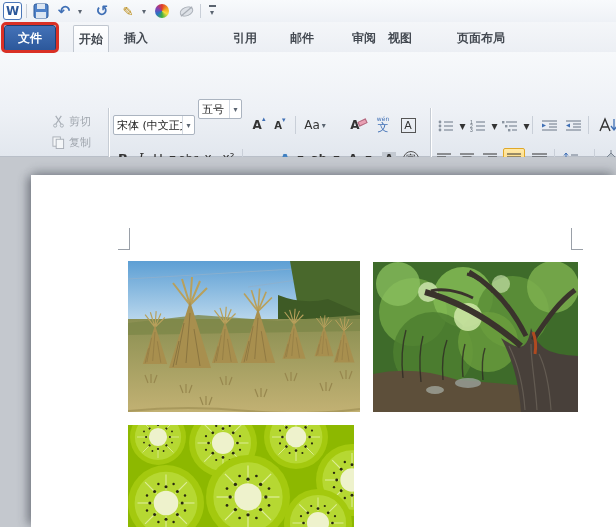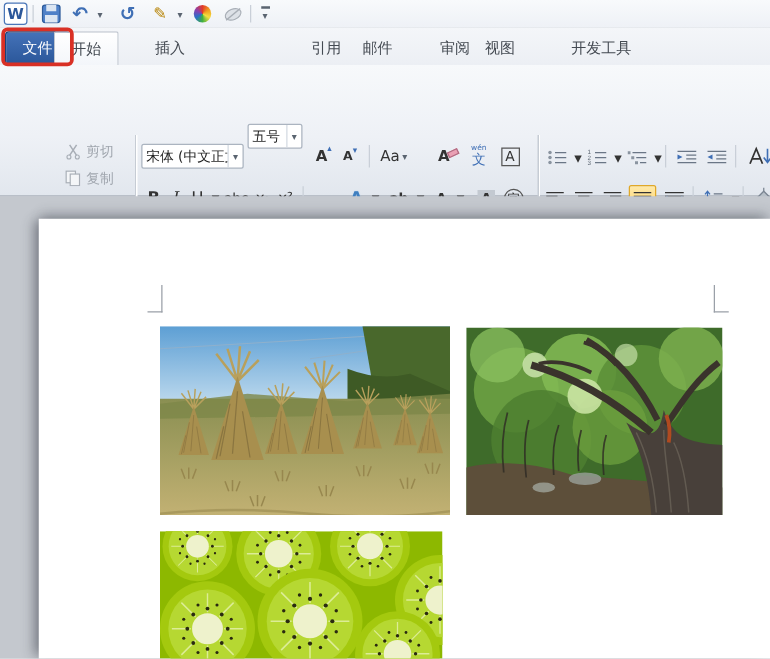--- a/index.html
+++ b/index.html
@@ -17,21 +17,21 @@
   .ico-blue { color:#3f6fb5; font-size:15px; font-weight:bold; }
   .drop { color:#5a6470; font-size:8px; margin-left:2px; }
   .sphere { width:14px; height:14px; border-radius:50%;
             background:radial-gradient(circle at 35% 35%, #ffd24a, #e06020 45%, #3a78c0 75%, #2a9a3a);
             background:conic-gradient(#e03a2a,#f0a020,#f4e040,#40b040,#2a70c8,#8a40b0,#e03a2a); }
   .overbar { display:block; width:7px; height:2px; background:#5a6470; margin-bottom:1px; }
 
   .tabrow { position:absolute; left:0; top:22px; width:616px; height:30px;
             background:linear-gradient(#f4f6f9,#eceff4); }
   .tab { position:absolute; top:3px; height:27px; display:flex; align-items:center; justify-content:center;
-         font-size:12px; color:#444a52; cursor:default; }
+         font-size:12px; color:#444a52; cursor:default;font-weight:bold; }
   .tab-file { background:linear-gradient(#4472b8,#2b579a); color:#fff; border-radius:3px 3px 0 0;
               border:1px solid #1e3f73; }
   .tab-active { background:linear-gradient(#ffffff,#f3f6fa); border:1px solid #c0c6cf; border-bottom:none;
                 border-radius:2px 2px 0 0; }
   .annotate { position:absolute; left:1px; top:22px; width:58px; height:31px;
               border:3px solid #d93025; border-radius:5px; z-index:9; pointer-events:none; }
 
   
   .ribbon { position:absolute; left:0; top:52px; width:616px; height:105px;
             background:linear-gradient(#f7f9fb 0%, #eef1f6 55%, #e2e7ee 100%);
@@ -117,27 +117,27 @@
     </div>
     <div class="qsep" style="left:200px"></div>
     <div class="qat-item" style="left:205px;width:14px;flex-direction:column">
       <span class="overbar"></span>
       <span class="drop" style="margin:0">▾</span>
     </div>
   </div>
 
   <div class="tabrow">
     <div class="tab tab-file" style="left:4px;width:52px">文件</div>
-    <div class="tab tab-active" style="left:43px;width:52px">开始</div>
+    <div class="tab tab-active" style="left:73px;width:36px">开始</div>
     <div class="tab" style="left:113px;width:46px">插入</div>
-    <div class="tab" style="left:237px;width:48px">引用</div>
+    <div class="tab" style="left:221px;width:48px">引用</div>
     <div class="tab" style="left:278px;width:48px">邮件</div>
     <div class="tab" style="left:340px;width:48px">审阅</div>
     <div class="tab" style="left:376px;width:48px">视图</div>
-    <div class="tab" style="left:446px;width:70px">开发工具</div>
+    <div class="tab" style="left:446px;width:70px">页面布局</div>
   </div>
   <div class="annotate"></div>
 
   <div class="ribbon">
 
     <div class="smallbtn disabled" style="left:52px;top:62px">
       <svg width="13" height="13" viewBox="0 0 14 14">
         <path d="M4,1 L10,10 M10,1 L4,10" stroke="#a8aeb6" stroke-width="1.3" fill="none"></path>
         <circle cx="3.4" cy="11.4" r="1.7" fill="none" stroke="#a8aeb6"></circle>
         <circle cx="10.6" cy="11.4" r="1.7" fill="none" stroke="#a8aeb6"></circle>

